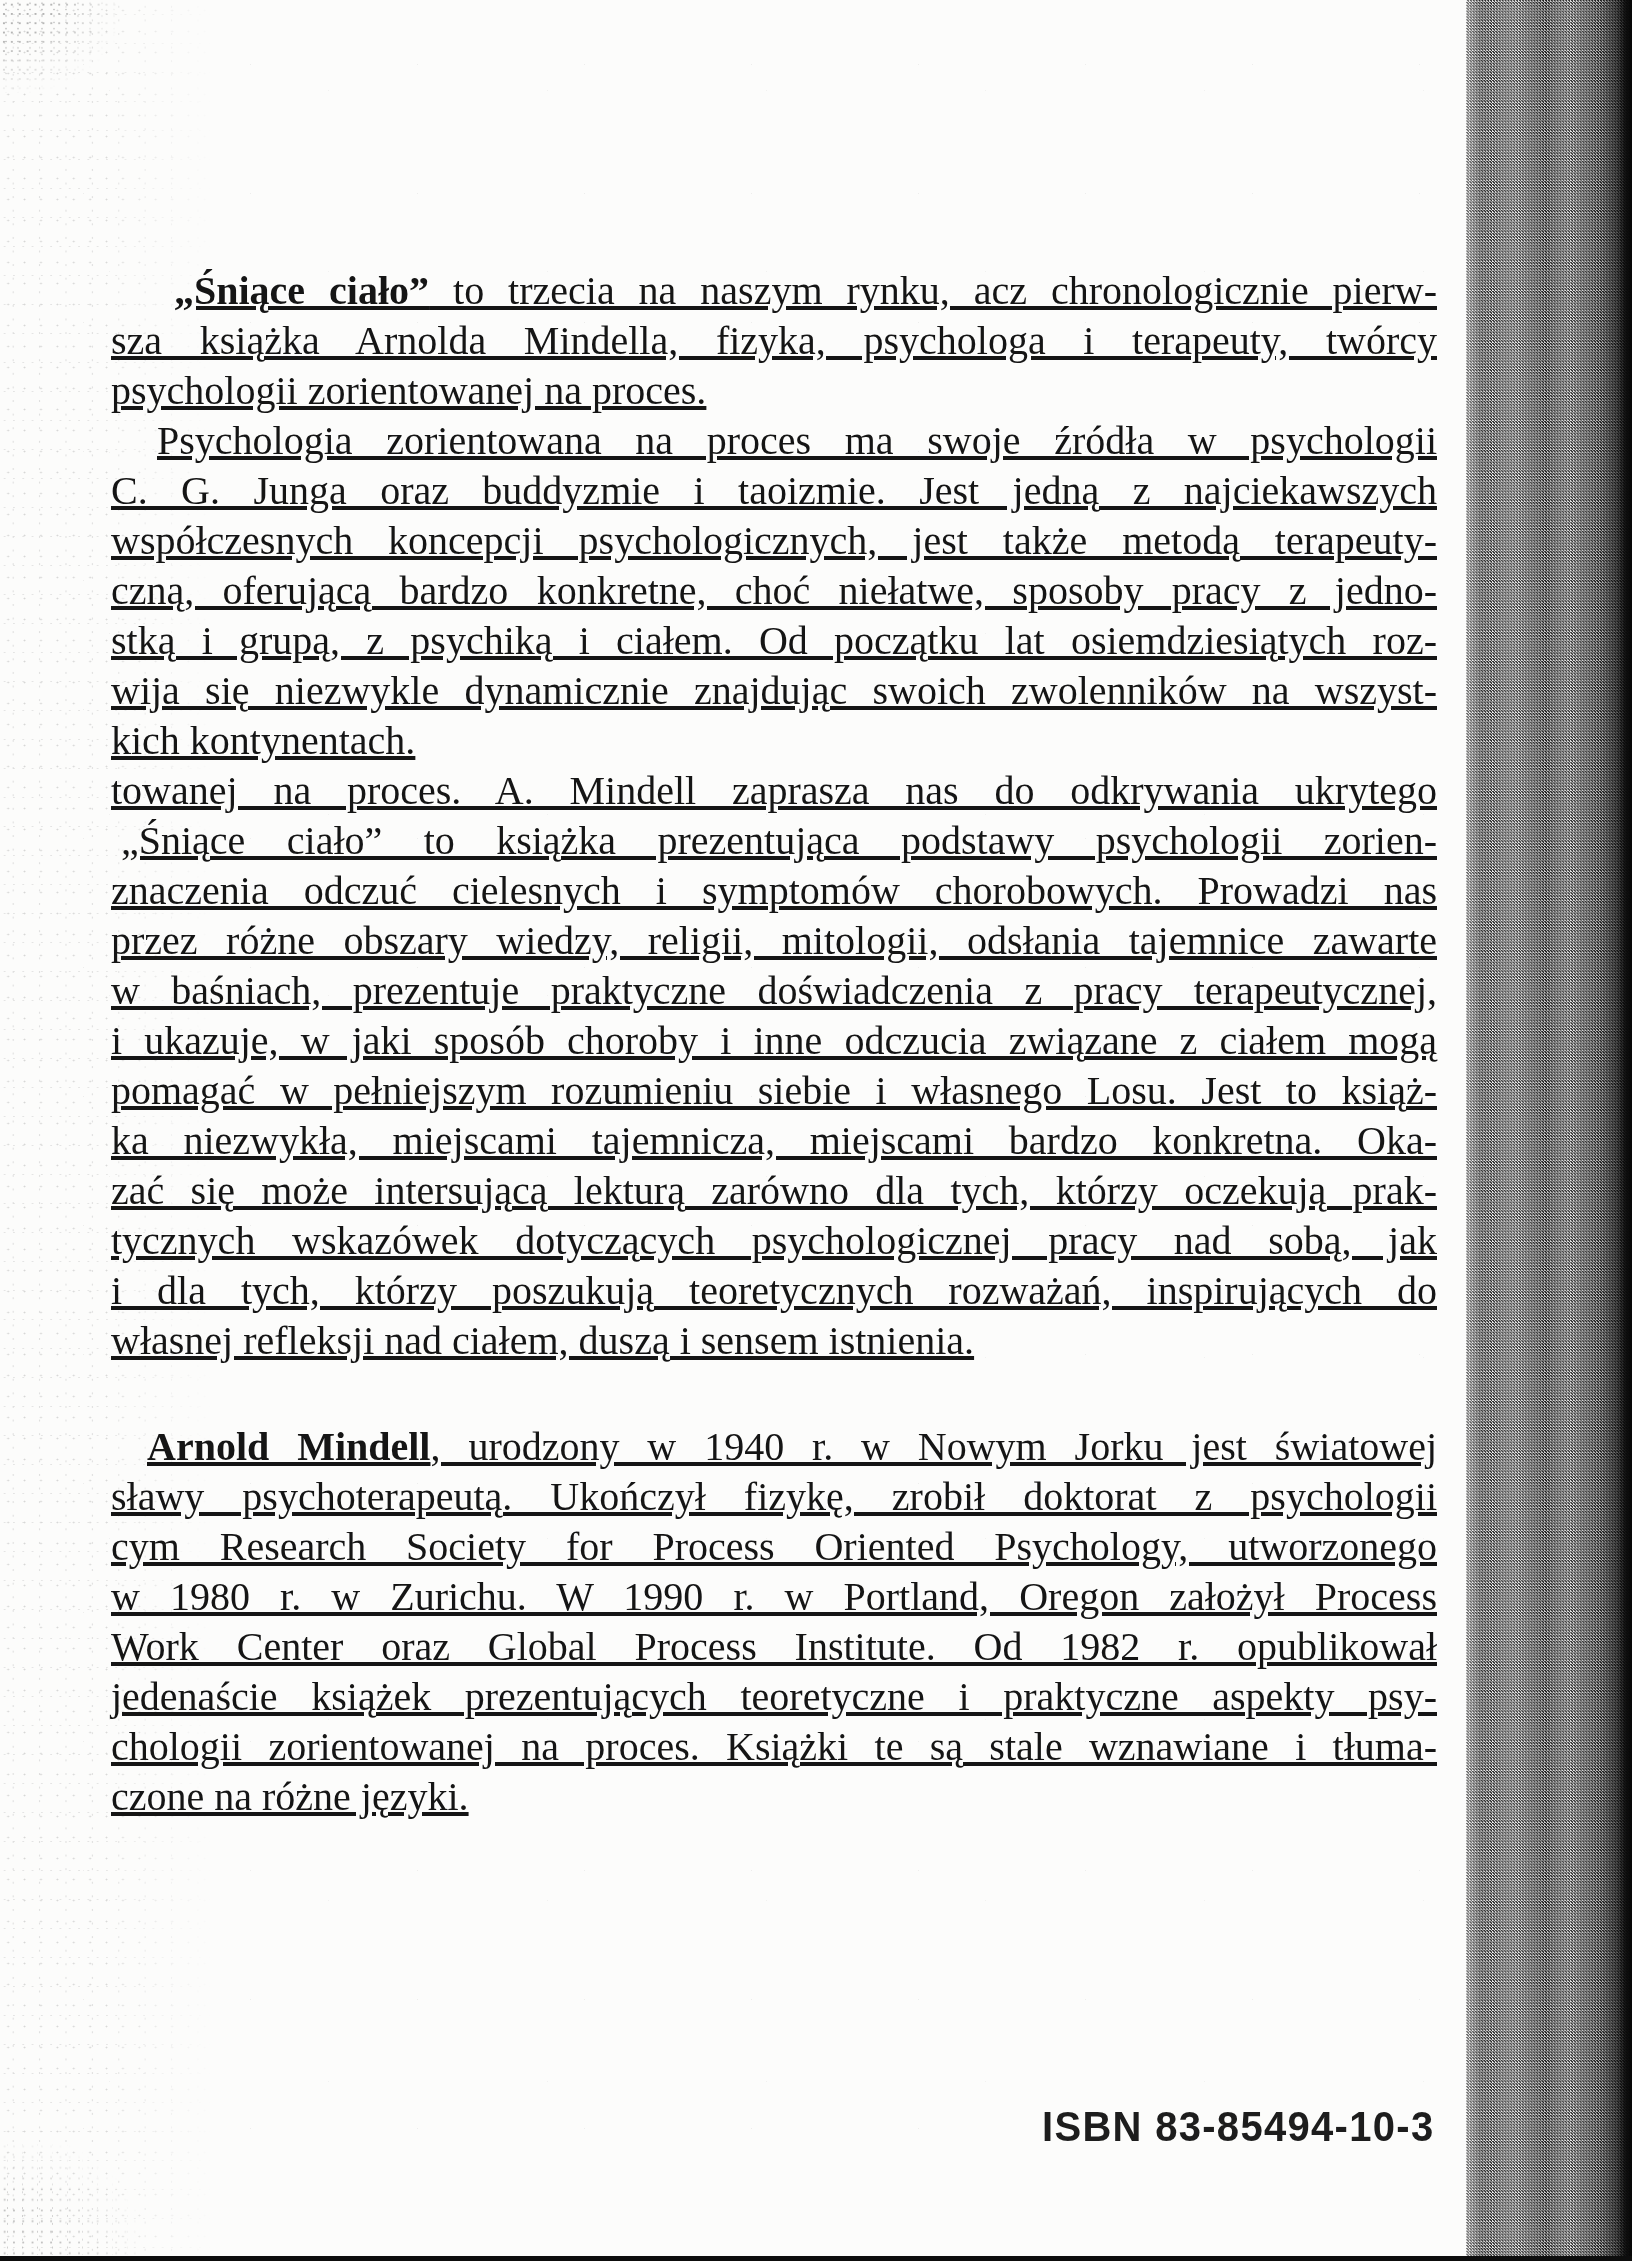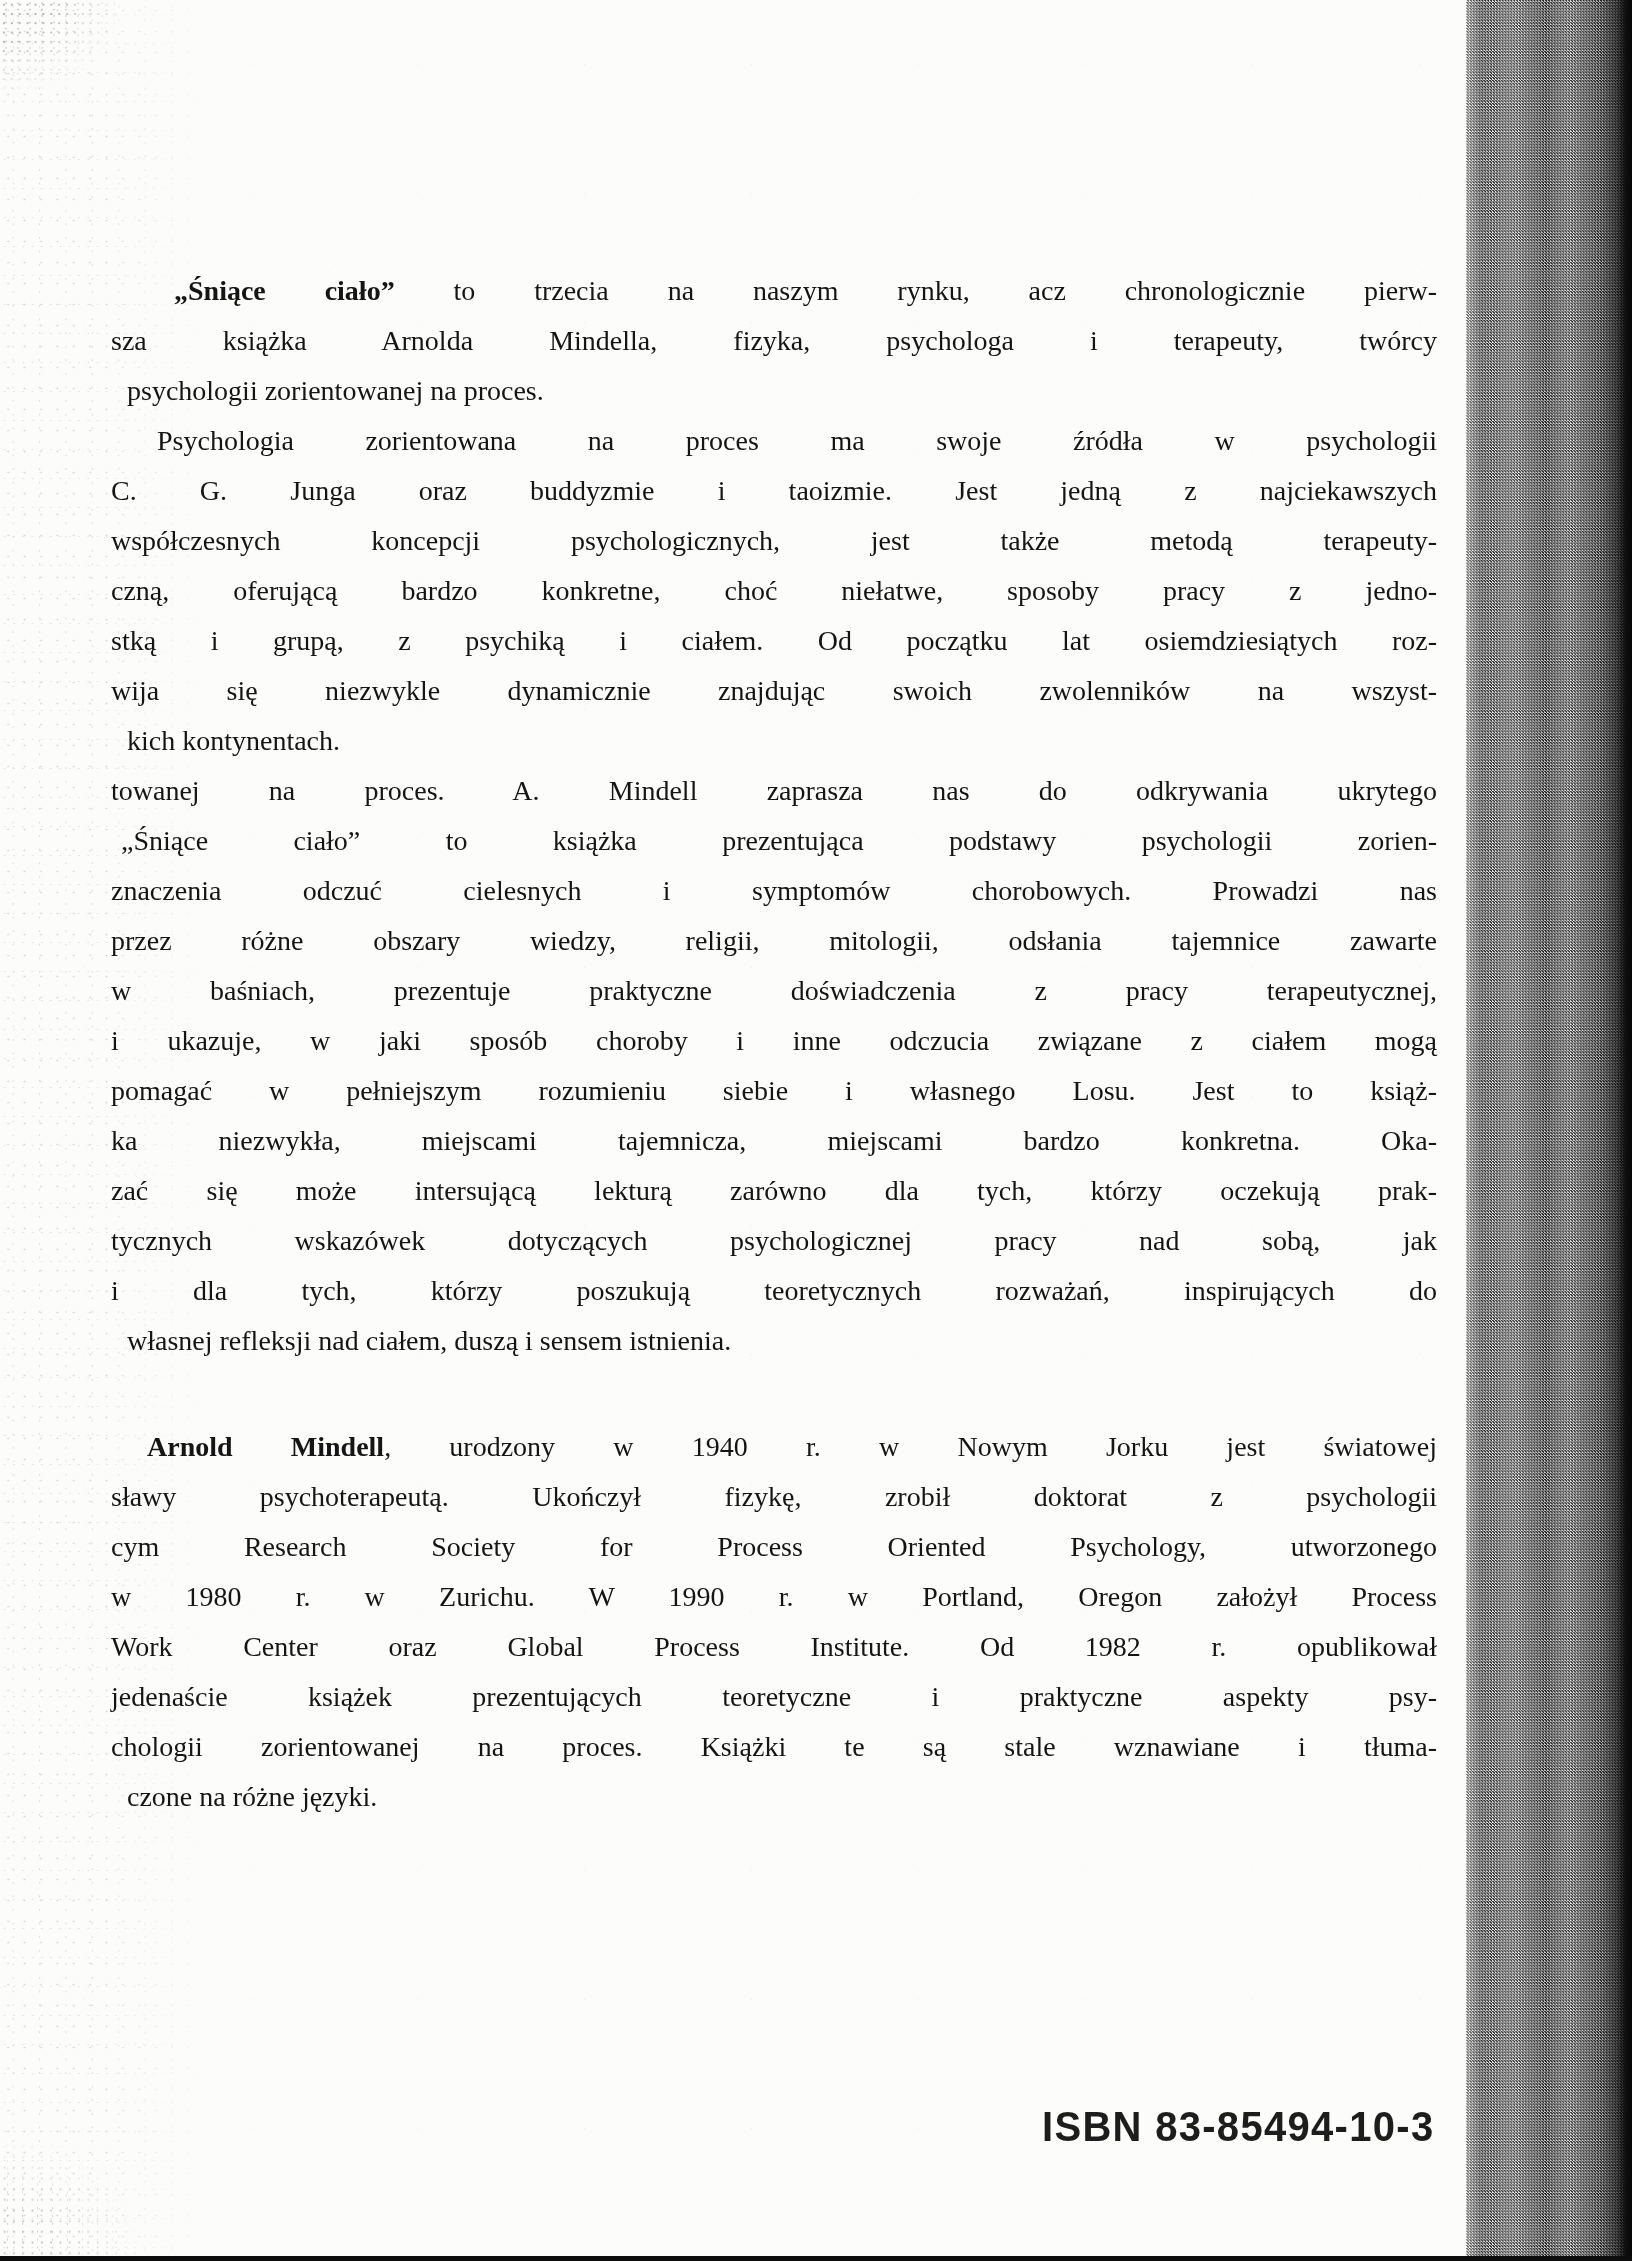--- a/index.html
+++ b/index.html
@@ -77,28 +77,29 @@
   
   .bottom-line {
     position: absolute; left: 0; right: 0; bottom: 0; height: 5px;
     background: #0d0d0d;
   }
 
   
   .text-block {
     position: absolute;
     left: 111px; top: 266px; width: 1326px;
-    font-size: 28px; line-height: 50px;
+    font-size: 40px; line-height: 50px;
     color: #151515;
     letter-spacing: 0;
+    text-decoration: underline;
   }
   .para { margin: 0; }
   .para.gap-before { margin-top: 56px; }
   .line { text-align: justify; text-align-last: justify; }
-  .line.last { text-align: right; text-align-last: left; margin-left: 16px; }
+  .line.last { text-align: right; text-align-last: left; }
   .ind-90 { padding-left: 63px; }
   .ind-65 { padding-left: 46px; }
   .ind-15 { padding-left: 10px; }
   .ind-50 { padding-left: 36px; }
   .b { font-weight: 700; }
 
   
   .isbn {
     position: absolute; left: 1042px; top: 2104px;
     font-family: "Liberation Sans", sans-serif;

